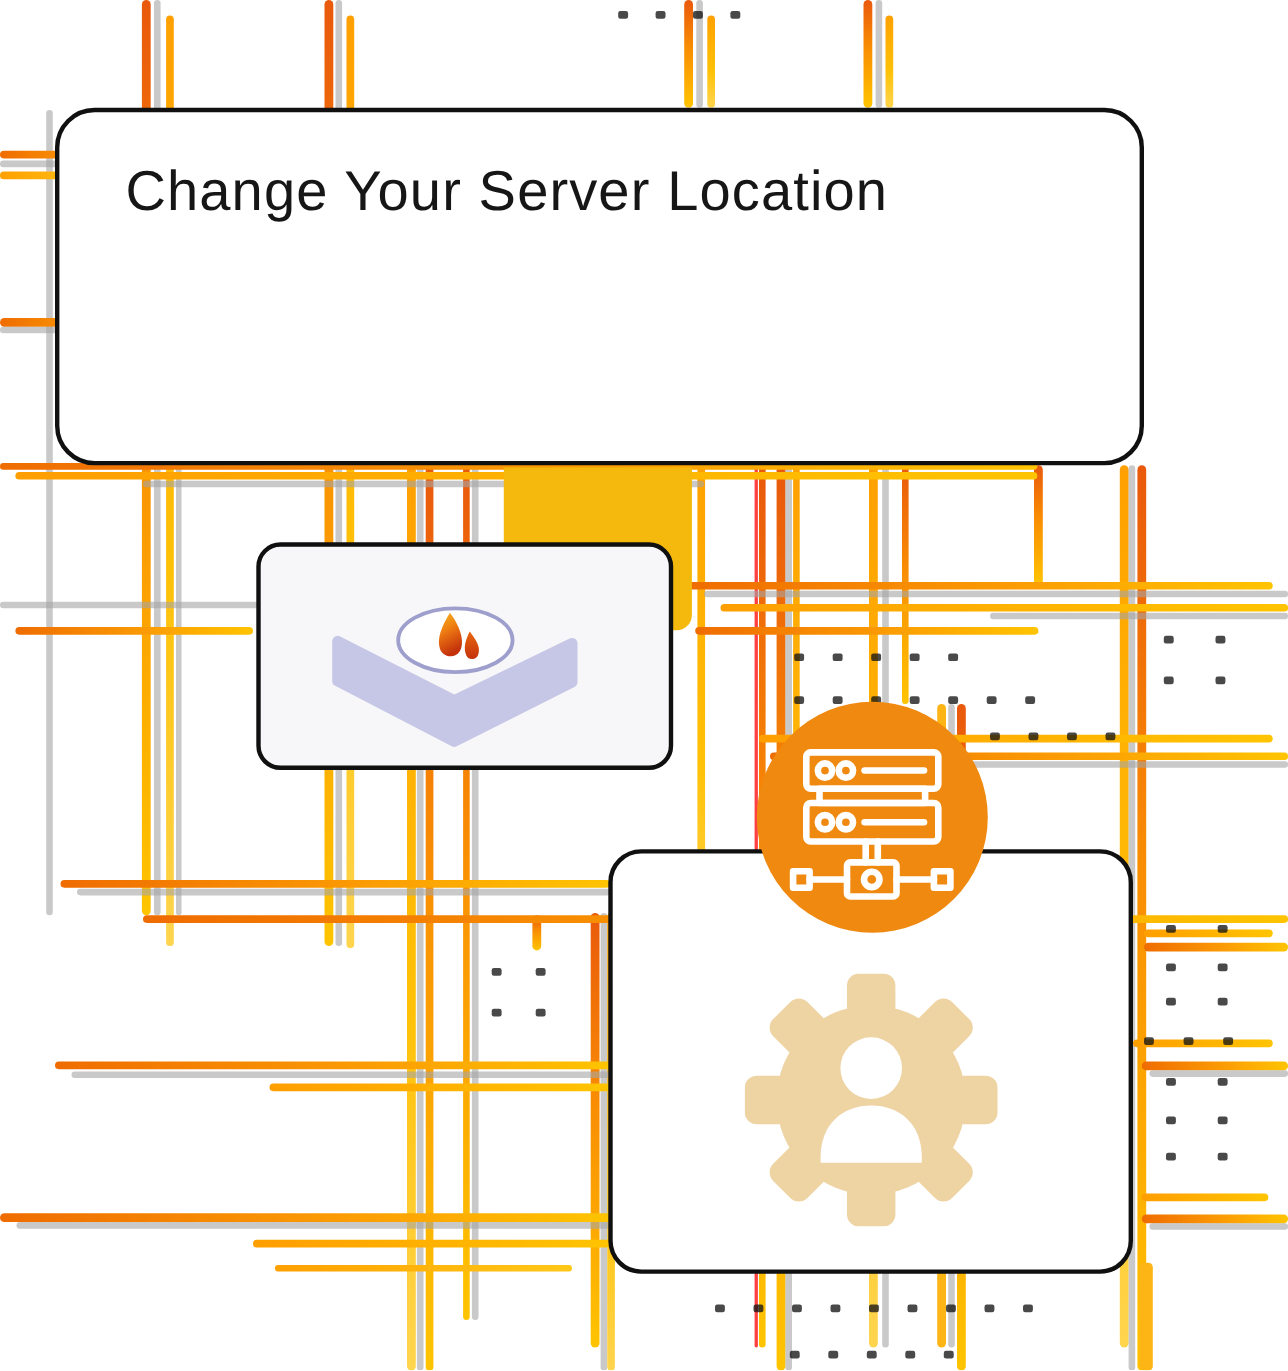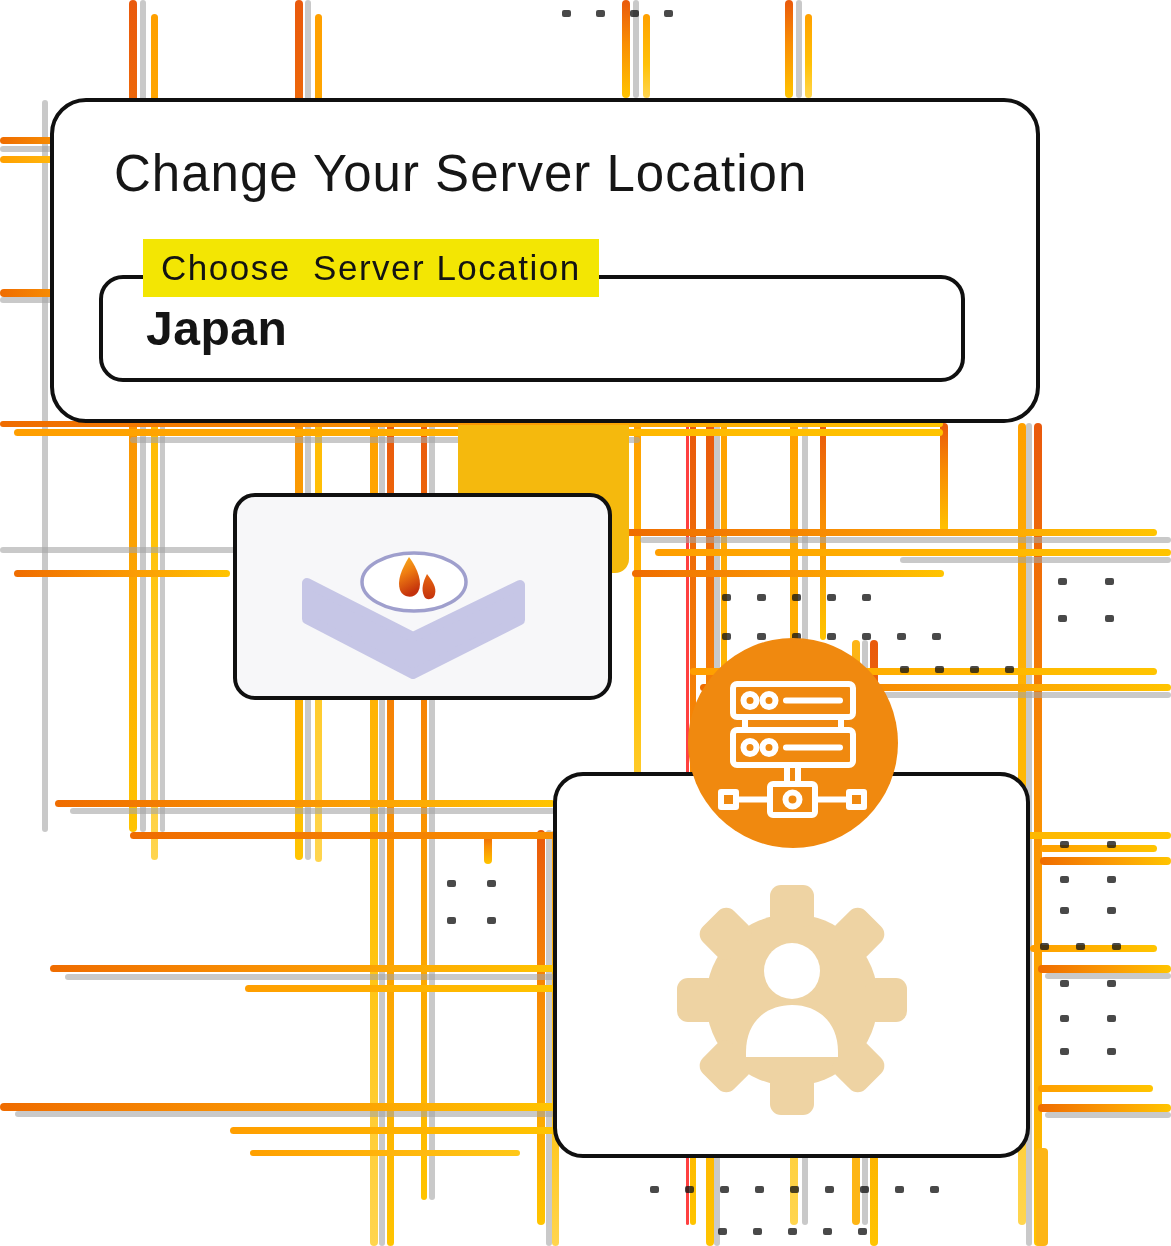--- a/index.html
+++ b/index.html
@@ -195,24 +195,20 @@
       <div class="dot" style="left: 858px; top: 1228px; z-index: 3;"></div>
       <div class="dot" style="left: 1040px; top: 943px; z-index: 3;"></div>
       <div class="dot" style="left: 1076px; top: 943px; z-index: 3;"></div>
       <div class="dot" style="left: 1112px; top: 943px; z-index: 3;"></div>
     </div>
 
   <div id="amber-block"></div>
 
   <div class="card" id="top-card">
     <div class="title">Change Your Server Location</div>
-    <div id="location-input">
-      <div id="field-label">Choose  Server Location</div>
-      <div class="value">Japan</div>
-    </div>
   </div>
 
   <div class="card" id="layer-card">
     <svg width="371" height="199" viewBox="0 0 371 199">
       <defs>
         <linearGradient id="flameG" x1="0" y1="0" x2="0.3" y2="1">
           <stop offset="0" stop-color="#f6b31e"></stop>
           <stop offset="0.45" stop-color="#ef7d12"></stop>
           <stop offset="1" stop-color="#c4320c"></stop>
         </linearGradient>

